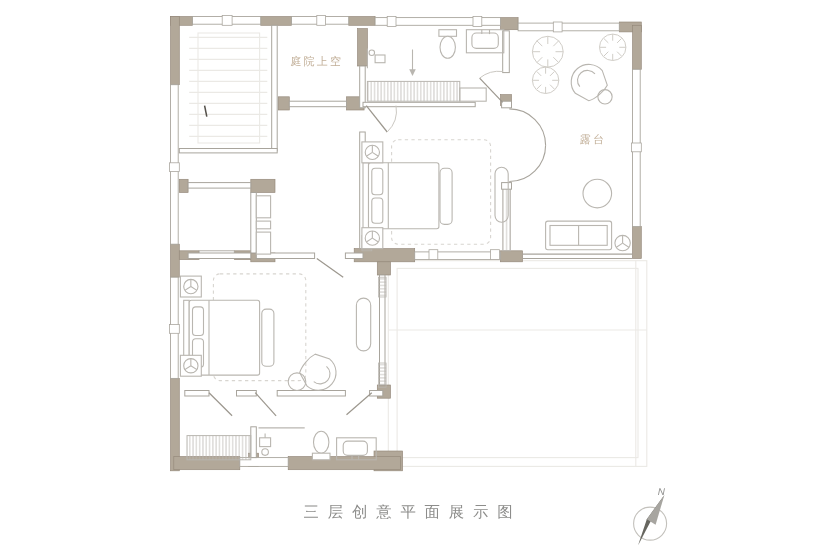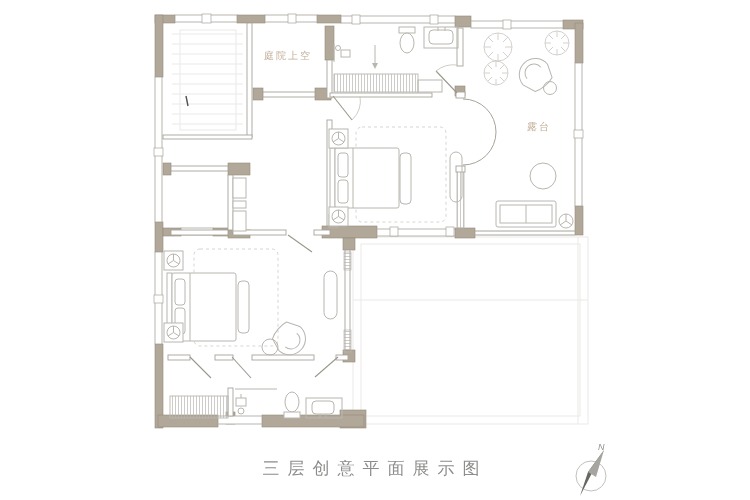--- a/index.html
+++ b/index.html
@@ -18,21 +18,21 @@
   .furn{stroke:var(--furn);stroke-width:1;fill:#fff;}
   .fno{stroke:var(--furn);stroke-width:1;fill:none;}
   .faint{stroke:var(--faint);stroke-width:1;fill:none;}
   .rug{stroke:var(--rug);stroke-width:1;stroke-dasharray:3 3;fill:none;rx:6;}
   .leaf{stroke:#9c978e;stroke-width:1.1;fill:none;}
   .arc{stroke:#c9c6c0;stroke-width:.9;fill:none;}
   .tree{stroke:#cfccc6;stroke-width:.9;fill:none;}
   .room-label{fill:var(--label);font-size:10px;letter-spacing:2px;}
   .n-label{fill:#8d8d8b;font-size:9px;font-style:italic;}
   .plan-title{position:absolute;left:0;top:457px;width:750px;text-align:center;
-    color:var(--title);font-size:17px;letter-spacing:8px;}
+    color:var(--title);font-size:14px;letter-spacing:8px;}
 </style>
 </head>
 <body>
 
 <div class="stage">
 <svg width="750" height="500" viewBox="0 0 750 500">
   <defs>
     <pattern id="hv" width="3" height="6" patternUnits="userSpaceOnUse">
       <line x1="1.5" y1="0" x2="1.5" y2="6" stroke="#b9b6b0" stroke-width="0.7"></line>
     </pattern>

